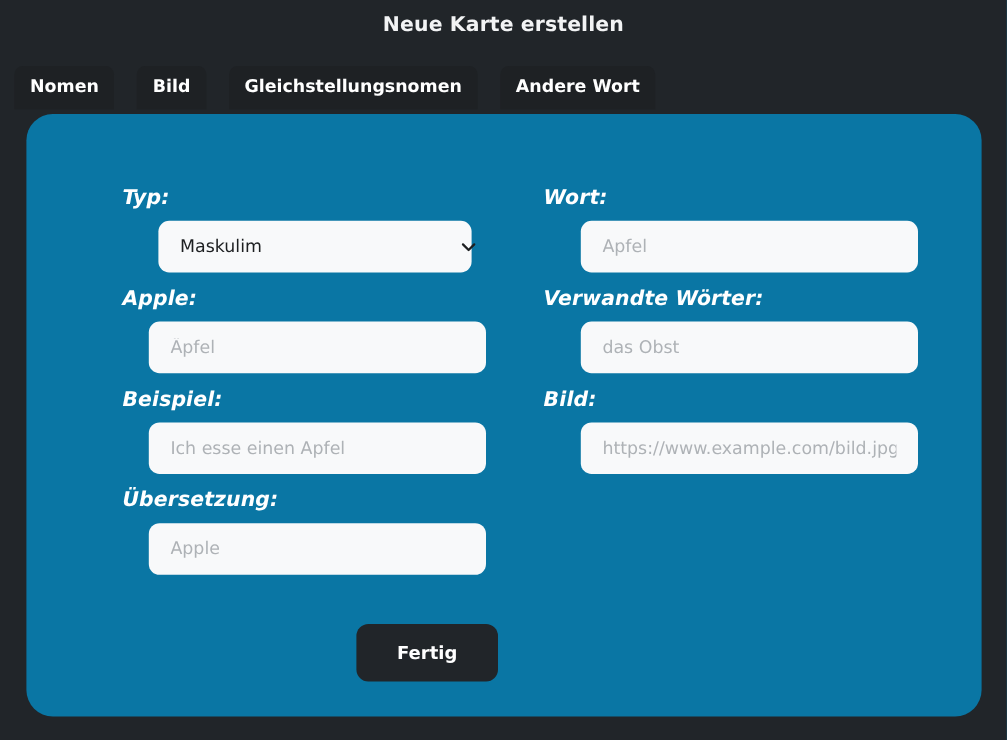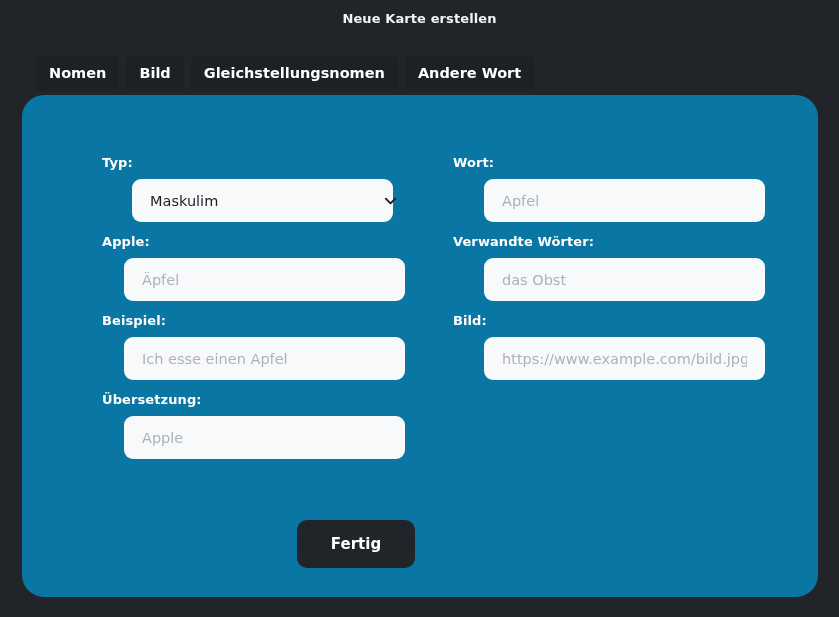--- a/index.html
+++ b/index.html
@@ -17,33 +17,33 @@
   }
 
   
   .page-title {
     position: absolute;
     top: 11px;
     left: 0;
     width: 839px;
     text-align: center;
     color: #f2f3f4;
-    font-size: 13px;
+    font-size: 17px;
     font-weight: bold;
     letter-spacing: 0.1px;
   }
 
   
   .tab-strip {
     position: absolute;
     top: 55px;
-    left: 36px;
+    left: 12px;
     display: flex;
     align-items: center;
-    gap: 7px;
+    gap: 19px;
     height: 36px;
   }
   .tab-item {
     background: #1e2124;
     color: #ffffff;
     font-size: 14.5px;
     font-weight: bold;
     height: 36px;
     line-height: 36px;
     padding: 0 13px;
@@ -77,24 +77,25 @@
 
   .field {
     margin-bottom: 12px;
   }
   .field.col-left  { padding-right: 10px; }
   .field.col-right { padding-left: 20px; }
 
   .field-label {
     display: block;
     color: #ffffff;
-    font-size: 13px;
+    font-size: 17px;
     font-weight: bold;
     margin: 0 0 9px 22px;
     letter-spacing: 0.1px;
+    font-style: italic;
   }
   .field.col-right .field-label {
     margin-left: 13px;
   }
 
   .control {
     display: block;
     box-sizing: border-box;
     width: 281px;
     height: 43px;

